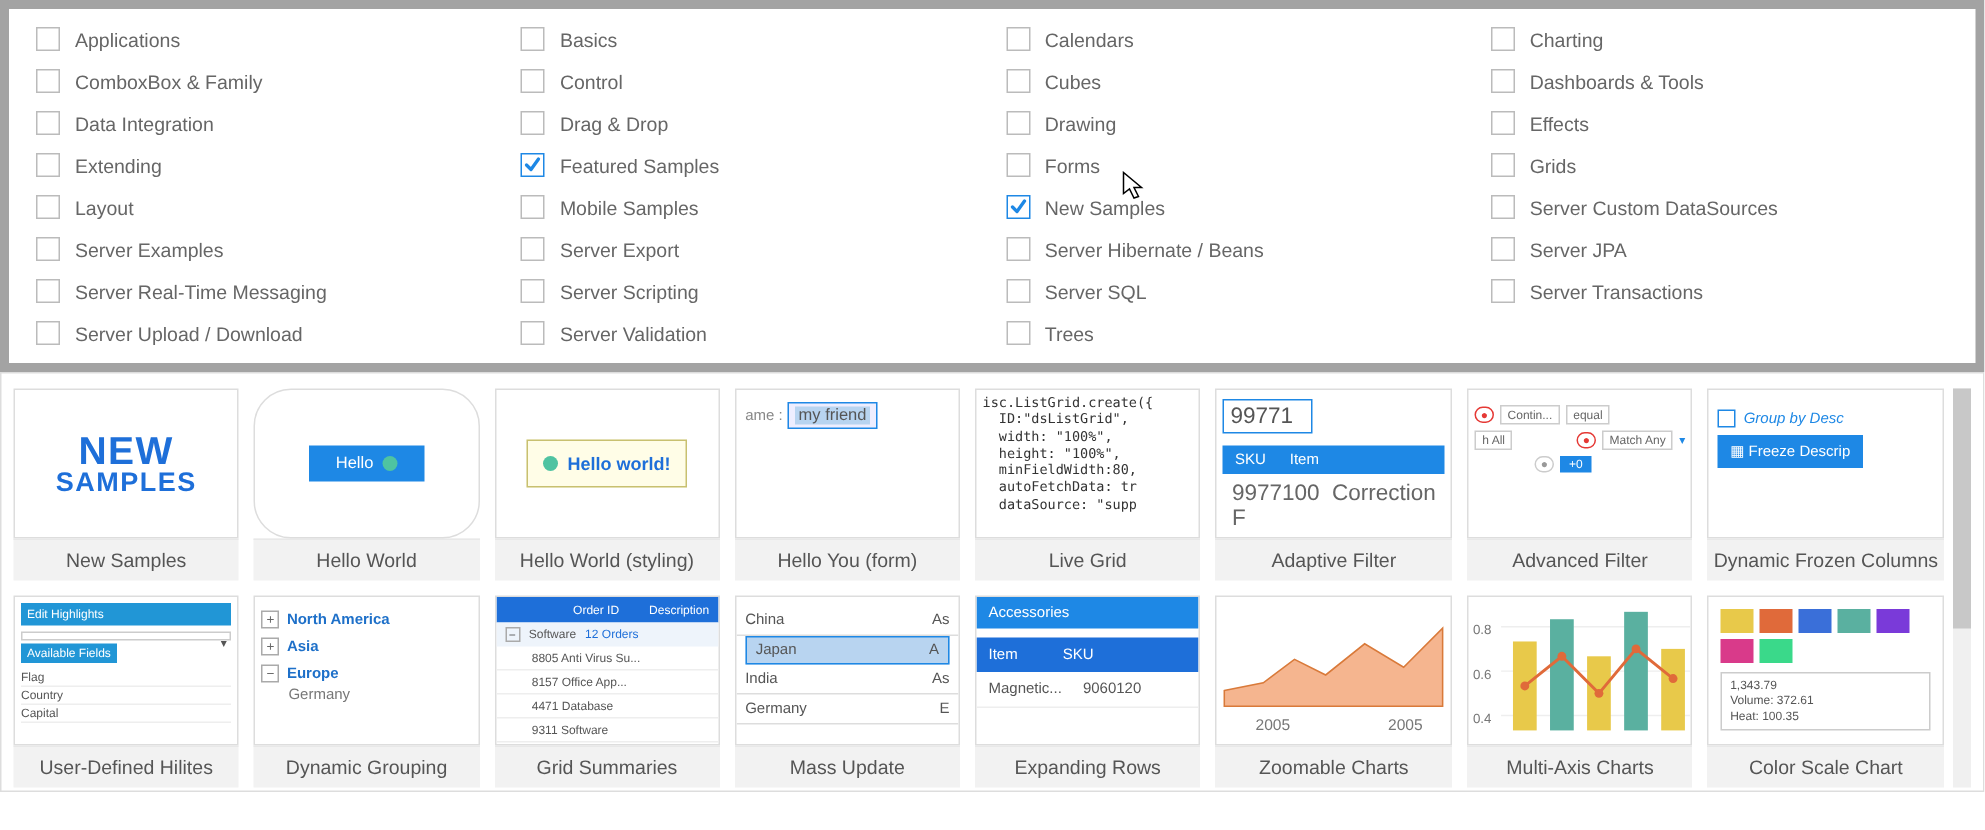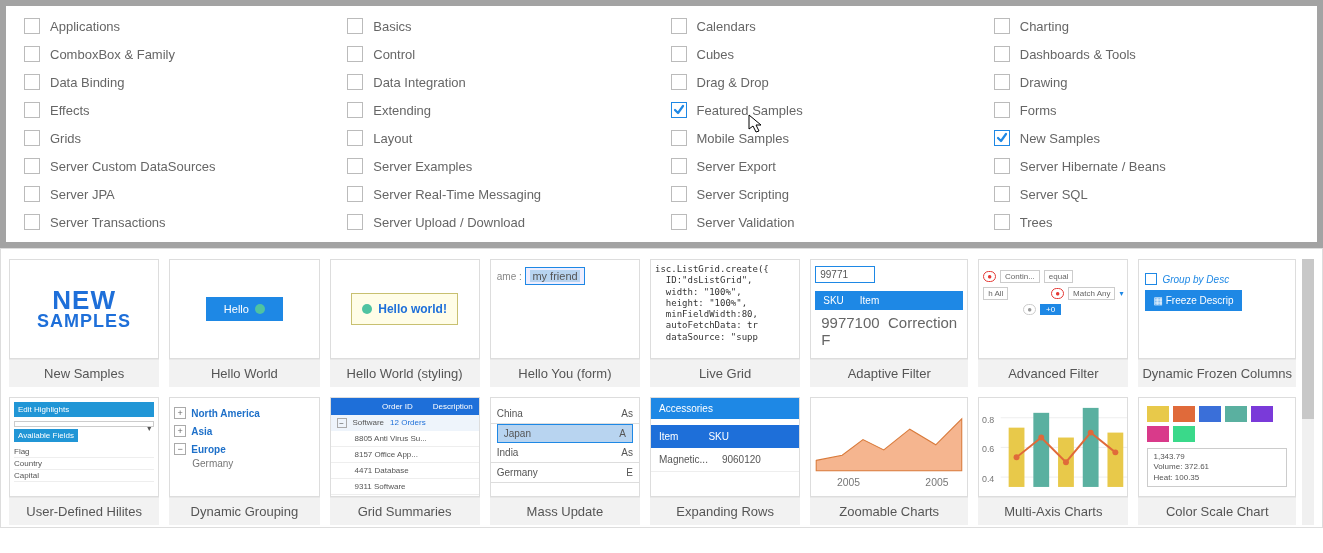--- a/index.html
+++ b/index.html
@@ -93,34 +93,34 @@
     left: 0;
     right: 0;
     height: 60%;
     background: #c8c8c8;
     border-radius: 0;
   }
 
   
   .t-new { display:flex; align-items:center; justify-content:center; }
   .t-new .big { color:#1e6fd9; font-weight:800; font-size:26px; line-height:0.9; text-align:center; letter-spacing:1px;}
-  .t-hello { display:flex; align-items:center; justify-content:center; }
+  .t-hello { display:flex; align-items:center; justify-content:center;border-radius:25px; }
   .t-hello .pill { background:#1e88e5; color:#fff; padding:6px 18px; font-size:11px; display:flex; align-items:center; gap:6px;}
   .t-hello .dot { width:10px;height:10px;border-radius:50%;background:#4fc3a1;display:inline-block;}
   .t-hello2 { display:flex; align-items:center; justify-content:center; }
   .t-hello2 .box { background:#fffde7; border:1px solid #c8c070; padding:8px 10px; font-size:12px; display:flex; align-items:center; gap:6px;}
   .t-hello2 .dot { width:10px;height:10px;border-radius:50%;background:#4fc3a1;display:inline-block;}
   .t-hello2 .txt{ color:#1e6fd9; font-weight:bold;}
   .t-form { padding:8px 6px 0 6px;}
   .t-form .lbl{color:#888;font-size:10px;}
   .t-form .field{border:1px solid #1e88e5;padding:2px 4px;font-size:11px;background:#eef;}
   .t-form .sel{background:#b8d4f0;display:inline-block;padding:0 2px;}
   .t-code { padding:4px; font-family:monospace; font-size:9px; color:#333; line-height:1.25; white-space:pre;}
   .t-adapt { padding:6px 4px;}
-  .t-adapt .in{border:1px solid #1e88e5; width:60px; padding:2px 4px; font-size:10px; margin-bottom:8px;}
+  .t-adapt .in{border:1px solid #1e88e5; width:60px; padding:2px 4px; font-size:15px; margin-bottom:8px;}
   .t-adapt .hdr{background:#1e88e5;color:#fff;font-size:10px;display:flex;}
   .t-adapt .hdr span{padding:4px 8px;}
   .t-adapt .row{font-size:15px;color:#666;padding:4px 6px;}
   .t-adv { padding:6px 4px; font-size:8px;}
   .t-adv .r{display:flex;align-items:center;gap:4px;margin:4px 0;}
   .t-adv .sel{border:1px solid #ccc;padding:1px 4px;color:#666;background:#fff;}
   .t-adv .on{color:#e53935;border:1px solid #e53935;border-radius:6px;padding:0 3px;font-size:8px;}
   .t-adv .off{color:#999;border:1px solid #ccc;border-radius:6px;padding:0 3px;font-size:8px;}
   .t-adv .btn{background:#1e88e5;color:#fff;padding:1px 6px;font-size:8px;}
   .t-freeze{padding:8px 6px;font-size:10px;color:#fff;}
@@ -191,24 +191,20 @@
     <div class="cat">
       <span class="cb"></span>
       <span class="cat-label">Cubes</span>
     </div>
     <div class="cat">
       <span class="cb"></span>
       <span class="cat-label">Dashboards &amp; Tools</span>
     </div>
     <div class="cat">
       <span class="cb"></span>
-      <span class="cat-label">Data Binding</span>
-    </div>
-    <div class="cat">
-      <span class="cb"></span>
       <span class="cat-label">Data Integration</span>
     </div>
     <div class="cat">
       <span class="cb"></span>
       <span class="cat-label">Drag &amp; Drop</span>
     </div>
     <div class="cat">
       <span class="cb"></span>
       <span class="cat-label">Drawing</span>
     </div>

